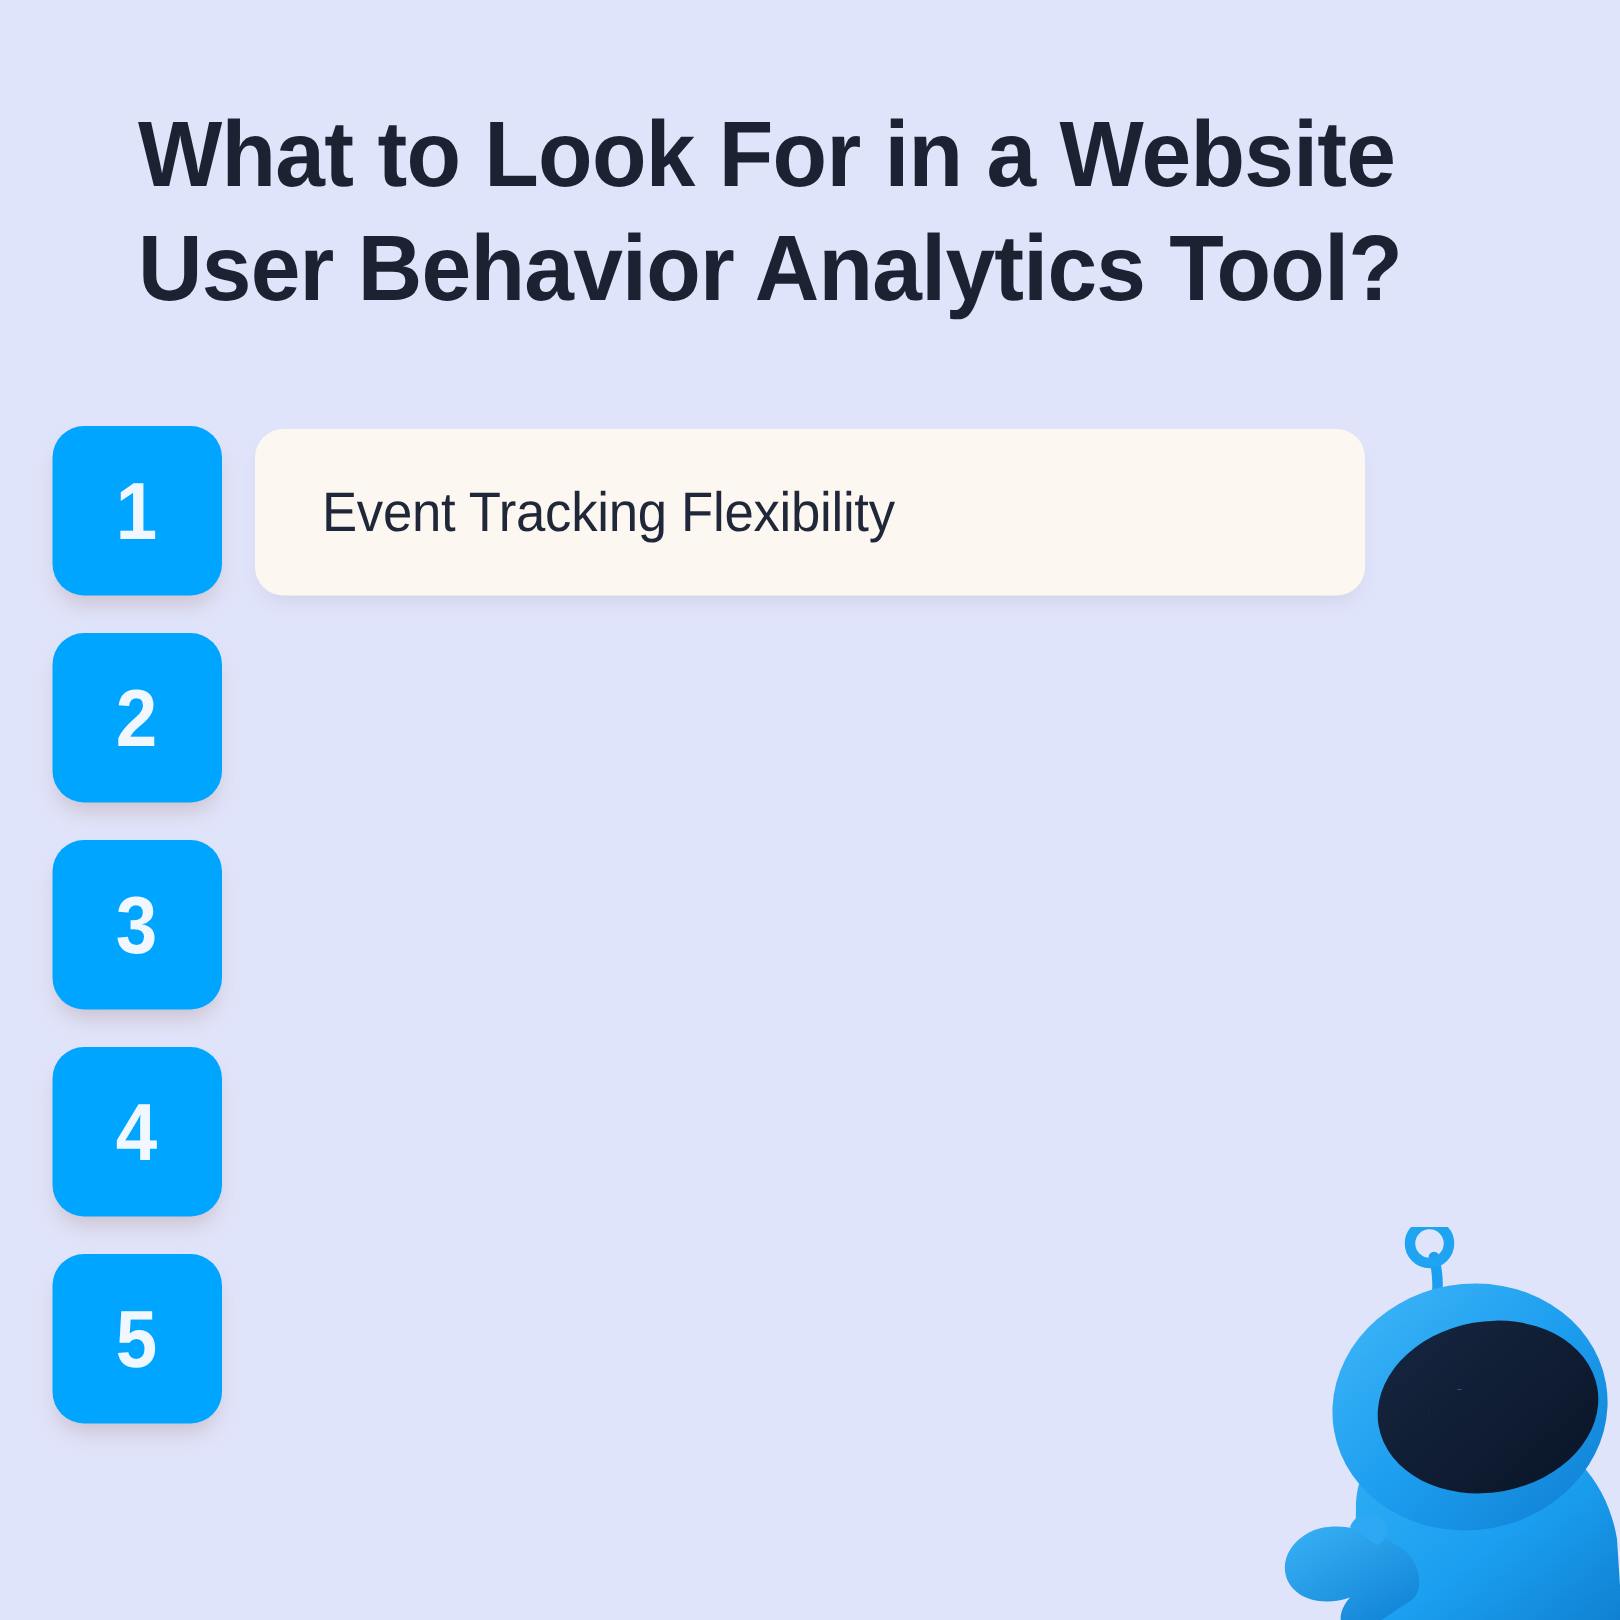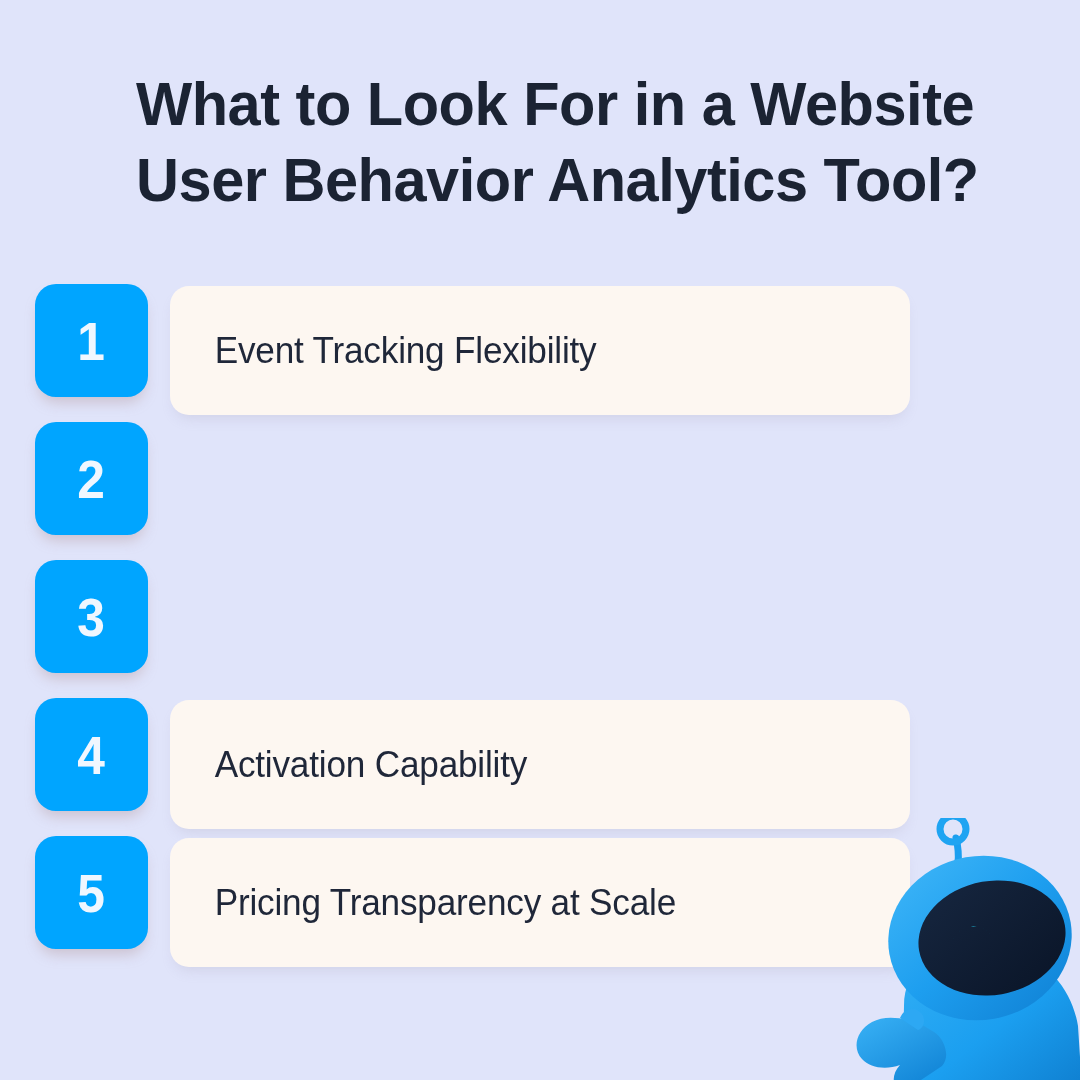--- a/index.html
+++ b/index.html
@@ -15,21 +15,20 @@
     font-family:"Liberation Sans", sans-serif;
     position:relative;
   }
 
   
   .title-wrap {
     position:absolute;
     left:92px;
     top:66px;
     width:910px;
-    margin-left:44px;
   }
   .title {
     font-family:"Liberation Sans", sans-serif;
     font-size:62px;
     line-height:1.22;
     font-weight:bold;
     color:#1b2333;
     letter-spacing:-0.5px;
     transform:scaleX(0.96);
     transform-origin:left center;
@@ -70,21 +69,21 @@
     font-weight:bold;
     line-height:1;
     transform:scaleX(0.92);
   }
 
   .card {
     position:absolute;
     left:135px;
     top:2px;
     width:740px;
-    height:129px;
+    height:111px;
     background:#fdf7f1;
     border-radius:19px;
     box-shadow:0 8px 13px -5px rgba(160,150,175,0.24);
     display:flex;
     align-items:center;
     text-align:center;
   }
   .card-label {
     padding-left:47px;
     font-size:37px;
@@ -137,31 +136,25 @@
   <div class="row">
     <div class="badge">
       <span class="badge-num">3</span>
     </div>
   </div>
 
   <div class="row">
     <div class="badge">
       <span class="badge-num">4</span>
     </div>
-    <div class="card">
-      <span class="card-label">Activation Capability</span>
-    </div>
   </div>
 
   <div class="row">
     <div class="badge">
       <span class="badge-num">5</span>
-    </div>
-    <div class="card">
-      <span class="card-label">Pricing Transparency at Scale</span>
     </div>
   </div>
 
 </div>
 
 <div class="robot">
   <svg viewBox="0 0 240 270" xmlns="http://www.w3.org/2000/svg">
     <defs>
       <linearGradient id="bodyG" x1="0" y1="0" x2="1" y2="1">
         <stop offset="0" stop-color="#34b0f5"></stop>

